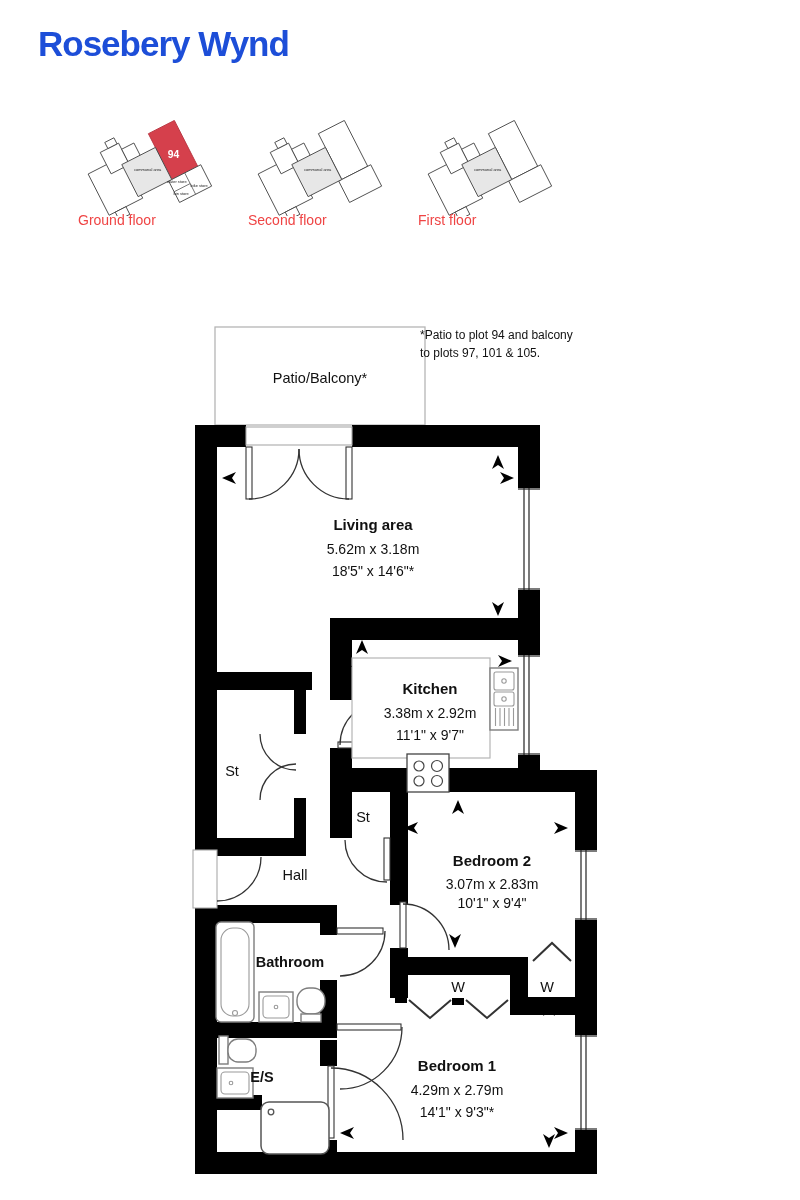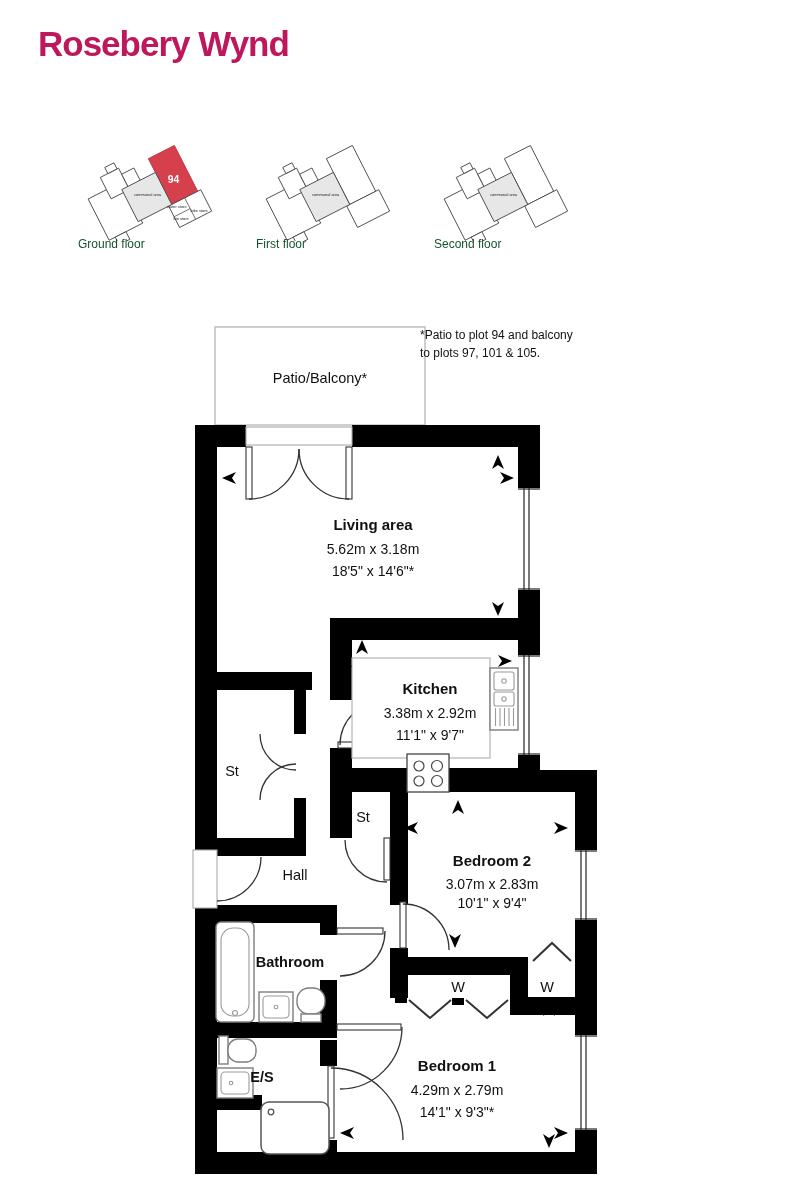--- a/index.html
+++ b/index.html
@@ -1,23 +1,23 @@
 <!DOCTYPE html>
 <html><head>
 <meta charset="utf-8">
 <style>
   html,body{margin:0;padding:0;background:#fff;}
   body{width:800px;height:1200px;position:relative;overflow:hidden;
        font-family:"Liberation Sans",sans-serif;color:#111;}
   .page-title{position:absolute;left:38px;top:24px;margin:0;
-       font-size:35px;font-weight:800;letter-spacing:-1px;color:#be185d;}
-  .floors{position:absolute;left:66px;top:145px;display:flex;gap:12px;}
+       font-size:35px;font-weight:800;letter-spacing:-1px;color:#1d4ed8;}
+  .floors{position:absolute;left:66px;top:120px;display:flex;gap:4px;}
   .floor{width:166px;}
   .floor svg{display:block;}
-  .floor-label{font-size:12px;color:#14532d;padding-left:12px;margin-top:-4px;}
+  .floor-label{font-size:14px;color:#ef4444;padding-left:12px;margin-top:-4px;}
   .plan-wrap{position:absolute;left:0;top:0;}
   
   .mm-r{fill:#fff;stroke:#4a4a4a;stroke-width:1;}
   .mm-com{fill:#e7e7e7;stroke:#4a4a4a;stroke-width:1;}
   .mm-plot{fill:#d5404c;stroke:#b93642;stroke-width:1;}
   .mm-l{stroke:#4a4a4a;stroke-width:0.8;}
   .mm-t{font-size:4.6px;fill:#222;text-anchor:middle;}
   .mm-94{font-size:12px;font-weight:bold;fill:#fff;text-anchor:middle;}
   
   .wall{fill:#000;}
@@ -76,38 +76,38 @@
         <rect class="mm-r" x="46" y="14" width="24" height="28"></rect>
         <rect class="mm-r" x="70" y="22" width="16" height="22"></rect>
         <rect class="mm-r" x="56" y="6" width="12" height="8"></rect>
         <rect class="mm-r" x="106" y="20" width="34" height="60"></rect>
         <rect class="mm-r" x="102" y="80" width="42" height="28"></rect>
         <rect class="mm-r" x="30" y="84" width="14" height="10"></rect>
         <rect class="mm-com" x="62" y="38" width="44" height="42"></rect>
       </g>
       <text class="mm-t" x="86" y="60">communal area</text>
     </svg>
-    <div class="floor-label">First floor</div>
+    <div class="floor-label">Second floor</div>
   </div>
 
   <div class="floor">
     <svg viewBox="0 0 175 112" width="166" height="96">
       <g transform="rotate(-27 88 58)">
         <rect class="mm-r" x="22" y="30" width="44" height="54"></rect>
         <rect class="mm-r" x="46" y="14" width="24" height="28"></rect>
         <rect class="mm-r" x="70" y="22" width="16" height="22"></rect>
         <rect class="mm-r" x="56" y="6" width="12" height="8"></rect>
         <rect class="mm-r" x="106" y="20" width="34" height="60"></rect>
         <rect class="mm-r" x="102" y="80" width="42" height="28"></rect>
         <rect class="mm-r" x="30" y="84" width="14" height="10"></rect>
         <rect class="mm-com" x="62" y="38" width="44" height="42"></rect>
       </g>
       <text class="mm-t" x="86" y="60">communal area</text>
     </svg>
-    <div class="floor-label">Second floor</div>
+    <div class="floor-label">First floor</div>
   </div>
 
 
 </div>
 
 <div class="plan-wrap">
 <svg width="800" height="1200" viewBox="0 0 800 1200">
 
   <g>
     <rect class="patio" x="215" y="327" width="210" height="98"></rect>

